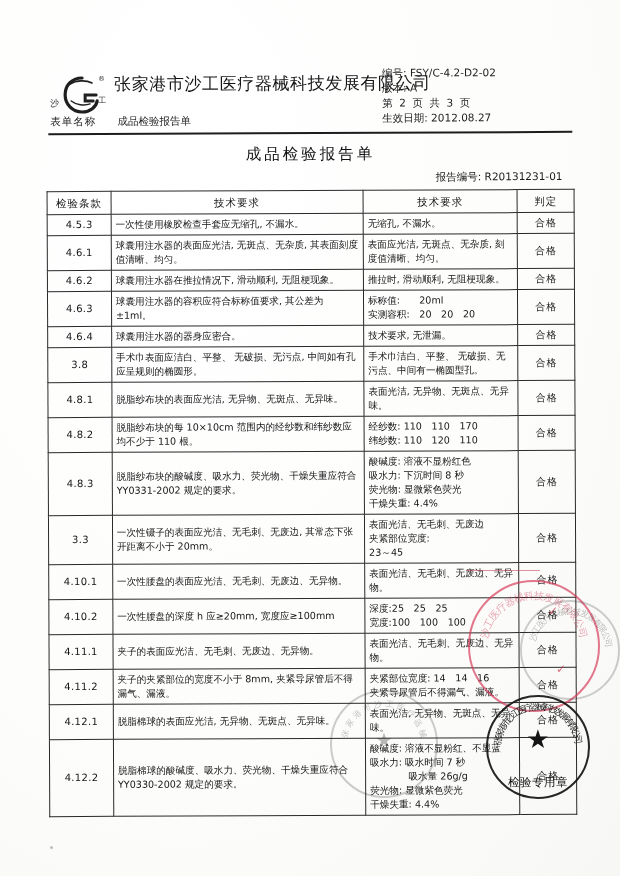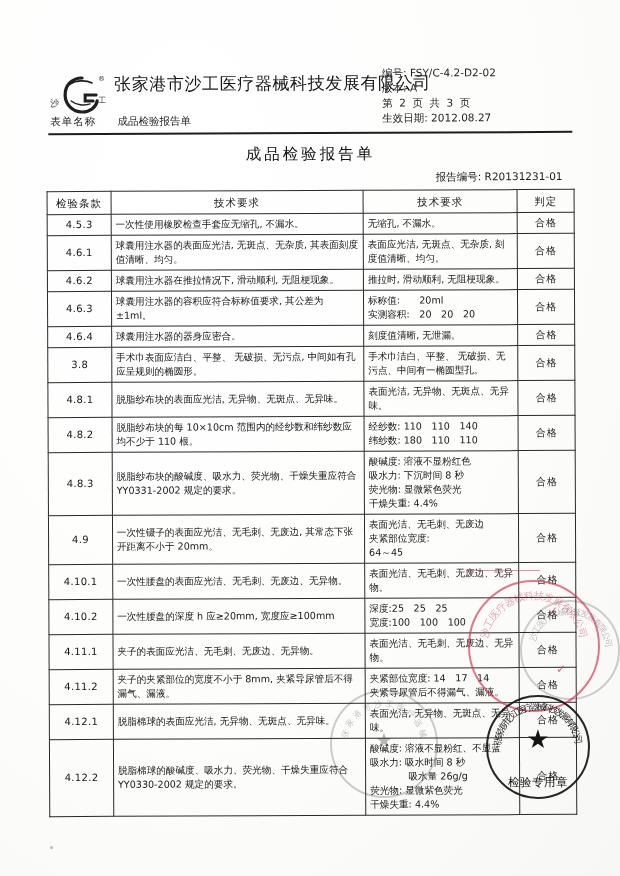--- a/index.html
+++ b/index.html
@@ -381,21 +381,21 @@
             <td class="res">
               <span class="resline">标称值:　　20ml</span>
               <span class="resline">实测容积:　20　20　20</span>
             </td>
             <td class="vd">合格</td>
           </tr>
           <tr>
             <td class="clause">4.6.4</td>
             <td class="req">球囊用注水器的器身应密合。</td>
             <td class="res">
-              <span class="resline">刻度值清晰, 无泄漏。</span>
+              <span class="resline">技术要求, 无泄漏。</span>
             </td>
             <td class="vd">合格</td>
           </tr>
           <tr>
             <td class="clause">3.8</td>
             <td class="req">手术巾表面应洁白、平整、 无破损、无污点, 中间如有孔应呈规则的椭圆形。</td>
             <td class="res">
               <span class="resline">手术巾洁白、平整、 无破损、无污点、中间有一椭圆型孔。</span>
             </td>
             <td class="vd">合格</td>
@@ -405,43 +405,43 @@
             <td class="req">脱脂纱布块的表面应光洁, 无异物、无斑点、无异味。</td>
             <td class="res">
               <span class="resline">表面光洁, 无异物、无斑点、无异味。</span>
             </td>
             <td class="vd">合格</td>
           </tr>
           <tr>
             <td class="clause">4.8.2</td>
             <td class="req">脱脂纱布块的每 10×10cm 范围内的经纱数和纬纱数应均不少于 110 根。</td>
             <td class="res">
-              <span class="resline">经纱数: 110　110　140</span>
-              <span class="resline">纬纱数: 180　110　110</span>
+              <span class="resline">经纱数: 110　110　170</span>
+              <span class="resline">纬纱数: 110　120　110</span>
             </td>
             <td class="vd">合格</td>
           </tr>
           <tr>
             <td class="clause">4.8.3</td>
             <td class="req">脱脂纱布块的酸碱度、吸水力、荧光物、干燥失重应符合 YY0331-2002 规定的要求。</td>
             <td class="res">
               <span class="resline">酸碱度: 溶液不显粉红色</span>
               <span class="resline">吸水力: 下沉时间 8 秒</span>
               <span class="resline">荧光物: 显微紫色荧光</span>
               <span class="resline">干燥失重: 4.4%</span>
             </td>
             <td class="vd">合格</td>
           </tr>
           <tr>
-            <td class="clause">4.9</td>
+            <td class="clause">3.3</td>
             <td class="req">一次性镊子的表面应光洁、无毛刺、无废边, 其常态下张开距离不小于 20mm。</td>
             <td class="res">
               <span class="resline">表面光洁、无毛刺、无废边</span>
               <span class="resline">夹紧部位宽度:</span>
-              <span class="resline">64～45</span>
+              <span class="resline">23～45</span>
             </td>
             <td class="vd">合格</td>
           </tr>
           <tr>
             <td class="clause">4.10.1</td>
             <td class="req">一次性腰盘的表面应光洁、无毛刺、无废边、无异物。</td>
             <td class="res">
               <span class="resline">表面光洁、无毛刺、无废边、无异物。</span>
             </td>
             <td class="vd">合格</td>
@@ -460,39 +460,39 @@
             <td class="req">夹子的表面应光洁、无毛刺、无废边、无异物。</td>
             <td class="res">
               <span class="resline">表面光洁、无毛刺、无废边、无异物。</span>
             </td>
             <td class="vd">合格</td>
           </tr>
           <tr>
             <td class="clause">4.11.2</td>
             <td class="req">夹子的夹紧部位的宽度不小于 8mm, 夹紧导尿管后不得漏气、漏液。</td>
             <td class="res">
-              <span class="resline">夹紧部位宽度: 14　17　14</span>
+              <span class="resline">夹紧部位宽度: 14　14　16</span>
               <span class="resline">夹紧导尿管后不得漏气、漏液。</span>
             </td>
             <td class="vd">合格</td>
           </tr>
           <tr>
             <td class="clause">4.12.1</td>
             <td class="req">脱脂棉球的表面应光洁, 无异物、无斑点、无异味。</td>
             <td class="res">
               <span class="resline">表面光洁, 无异物、无斑点、无异味。</span>
             </td>
             <td class="vd">合格</td>
           </tr>
           <tr>
             <td class="clause">4.12.2</td>
             <td class="req">脱脂棉球的酸碱度、吸水力、荧光物、干燥失重应符合 YY0330-2002 规定的要求。</td>
             <td class="res">
               <span class="resline">酸碱度: 溶液不显粉红、不显蓝</span>
-              <span class="resline">吸水力: 吸水时间 8 秒</span>
+              <span class="resline">吸水力: 吸水时间 7 秒</span>
               <span class="resline">　　　　吸水量 26g/g</span>
               <span class="resline">荧光物: 显微紫色荧光</span>
               <span class="resline">干燥失重: 4.4%</span>
             </td>
             <td class="vd">合格</td>
           </tr>
         </tbody>
     </table>
 
   </div>

